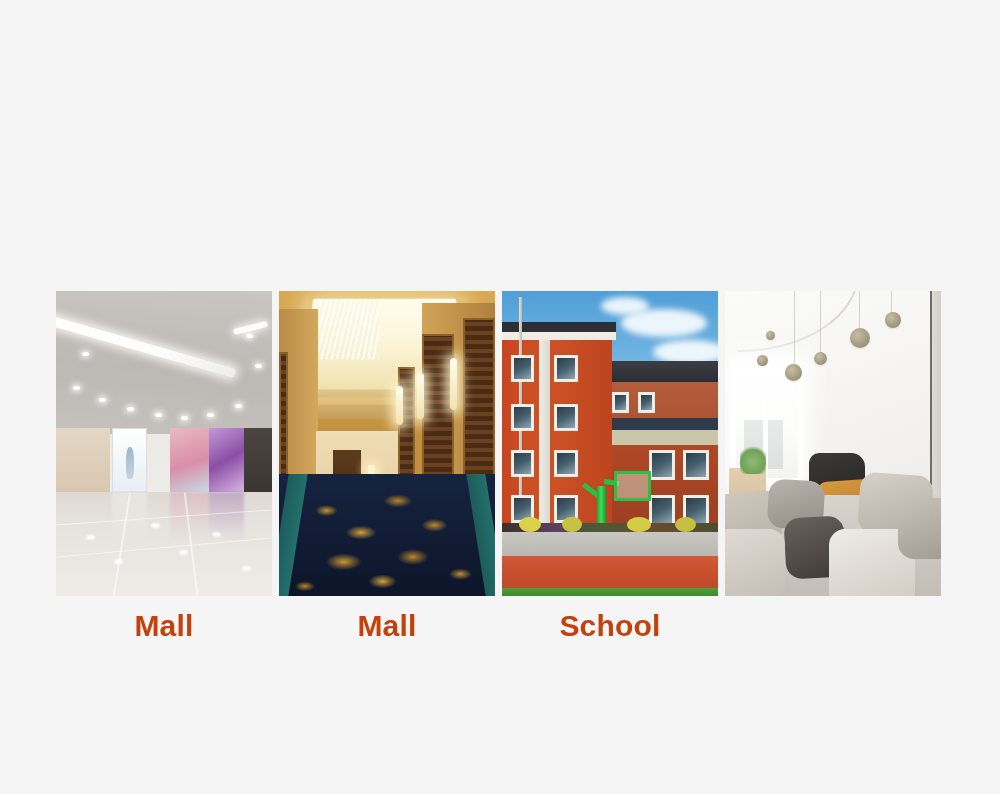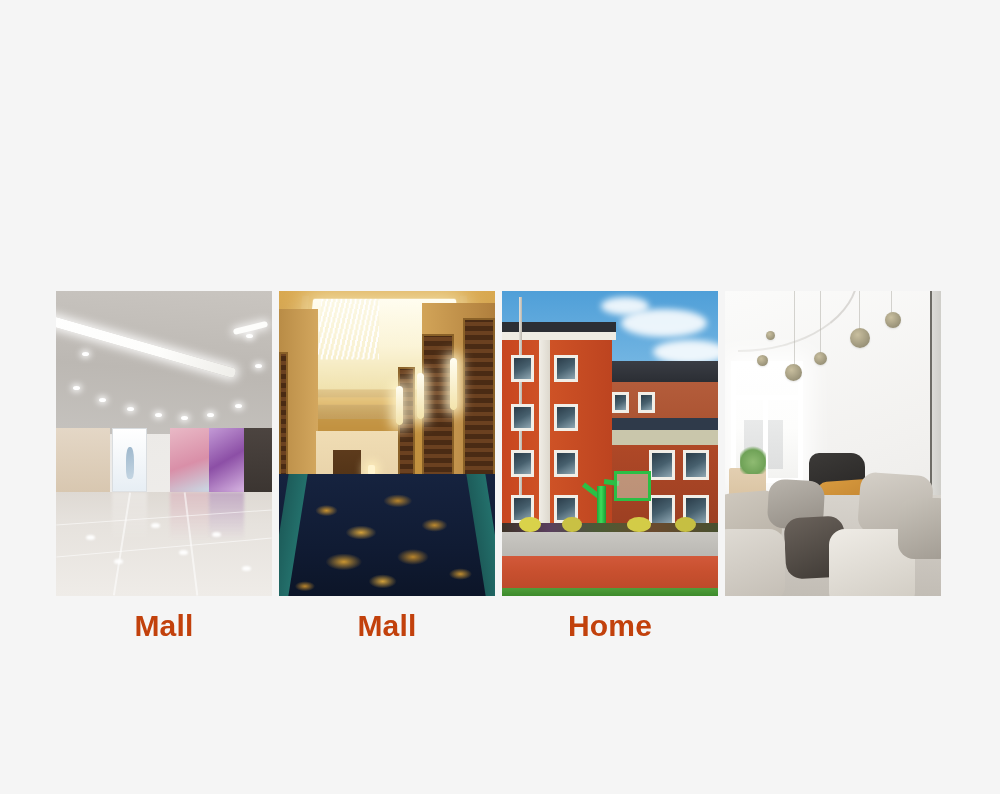--- a/index.html
+++ b/index.html
@@ -693,16 +693,16 @@
         <div class="hm-cush" style="left:48%; top:78%; width:40%; height:26%; background:linear-gradient(160deg,#efece6,#cfcac1);"></div>
         <div class="hm-cush" style="left:80%; top:68%; width:26%; height:20%; background:linear-gradient(160deg,#c8c3ba,#a19b92);"></div>
       </div>
     </div>
 
   </div>
 
   <div class="label-row">
     <div class="caption">Mall</div>
     <div class="caption">Mall</div>
-    <div class="caption">Home</div>
+    <div class="caption">School</div>
   </div>
 
 </div>
 
 </body></html>

